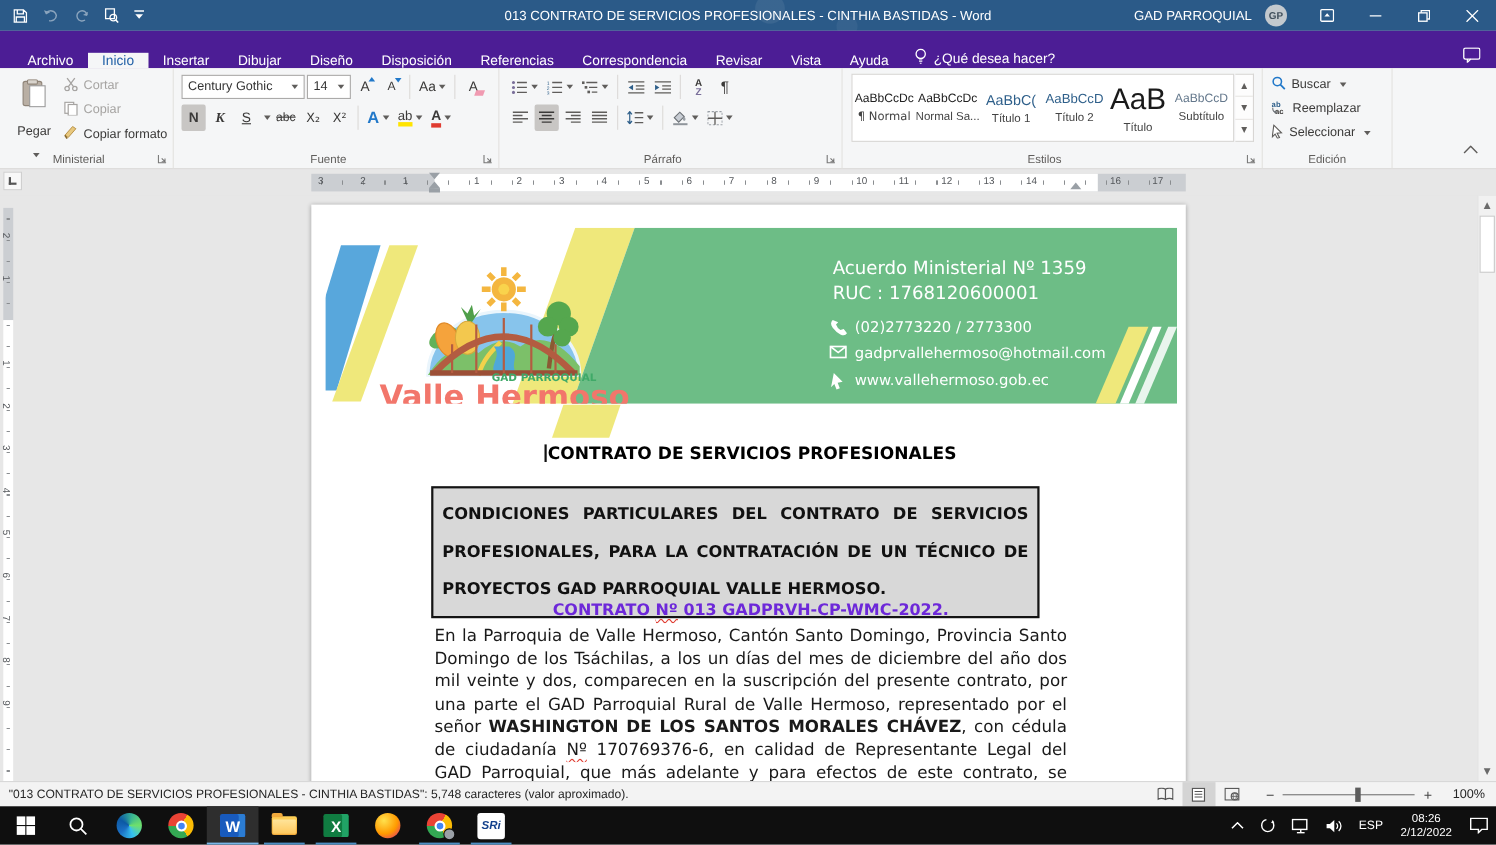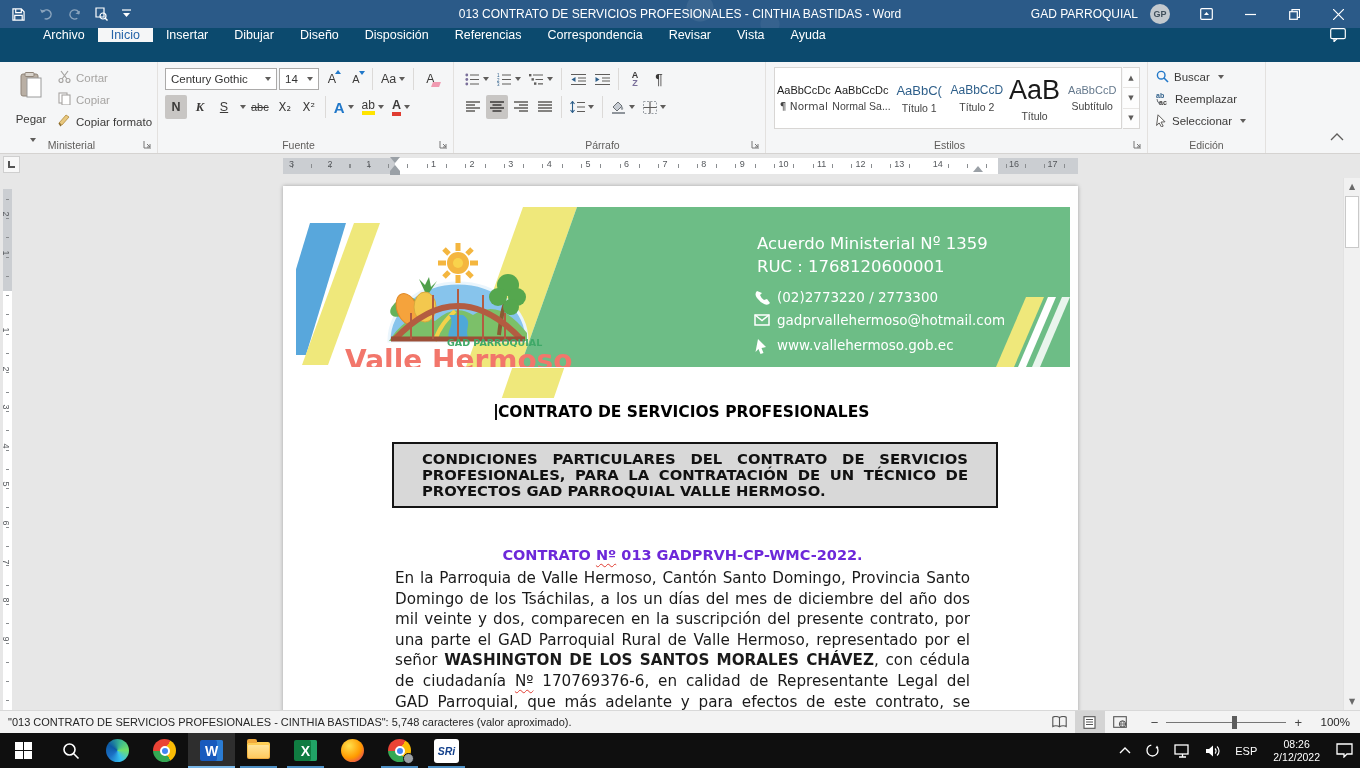--- a/index.html
+++ b/index.html
@@ -12,21 +12,21 @@
   .qat{display:flex;align-items:center;gap:14px;margin-left:12px}
   .qat svg{display:block}
   .dim{opacity:.45}
   .tb-title{position:absolute;left:50%;transform:translateX(-50%);font-size:12px;white-space:nowrap}
   .tb-right{margin-left:auto;display:flex;align-items:center;gap:0;height:100%}
   .tb-user{font-size:12px;margin-right:12px}
   .avatar{width:20px;height:20px;border-radius:50%;background:#c3c9ce;color:#41505c;font-size:9px;font-weight:bold;display:flex;align-items:center;justify-content:center;margin-right:14px}
   .winbtn{width:44px;height:28px;display:flex;align-items:center;justify-content:center}
 
   
-  .tabrow{height:34px;background:#0c4a6e;display:flex;align-items:flex-start;color:#fff;padding-left:30px;flex:0 0 auto;position:relative}
+  .tabrow{height:34px;background:#4c1d95;display:flex;align-items:flex-end;color:#fff;padding-left:12px;flex:0 0 auto;position:relative}
   .tab{display:flex;align-items:center;padding:0 13px;font-size:12.5px;white-space:nowrap}
   .tab.active{background:#f5f6f7;color:#2563a8}
   .tellme{display:flex;align-items:center;gap:6px;margin-left:10px;font-size:12.5px}
   .tr-right{margin-left:auto;display:flex;align-items:center;margin-right:14px}
 
   
   .ribbon{height:92px;background:#f5f6f7;border-bottom:1px solid #d5d3d1;display:flex;flex:0 0 auto;position:relative;color:#3b3a39}
   .group{position:relative;border-right:1px solid #e3e1df;height:100%;flex:0 0 auto}
   .glabel{position:absolute;bottom:2px;left:0;right:14px;text-align:center;font-size:10.5px;color:#5f5d5b;white-space:nowrap}
   .launcher{position:absolute;bottom:3px;right:4px;width:11px;height:11px;display:flex;align-items:center;justify-content:center}
@@ -94,21 +94,21 @@
   .vticks{position:absolute;top:4px;bottom:0;left:3px;width:3px;background:repeating-linear-gradient(0deg,transparent 0 8.6px,#8a8d90 8.6px 9.6px,transparent 9.6px 19.3px)}
   .vnum{position:absolute;left:0;font-size:9px;color:#55585c;transform:rotate(90deg)}
   .page{position:absolute;left:283px;top:8px;width:795px;height:600px;background:#fff;box-shadow:0 0 4px rgba(0,0,0,.3)}
   .pagefont{font-family:"DejaVu Sans",sans-serif}
   .banner{position:absolute;left:13px;top:21px;width:774px;height:160px}
   .banner svg{display:block}
   .yellow-tail{position:absolute;left:224px;top:182px;width:52px;height:30px;background:#efe87b;transform:skewX(-19deg)}
   .admin{position:absolute;left:112px;top:188px;width:575px;text-align:right;font-weight:bold;font-size:15px;letter-spacing:2px;color:#9d9d9d}
   .doctitle{position:absolute;left:112px;top:217px;width:575px;text-align:center;font-weight:bold;font-size:15.5px;color:#000}
   .cursorbar{display:inline-block;width:1.5px;height:16px;background:#111;vertical-align:-3px;margin-right:1px}
-  .graybox{position:absolute;left:109px;top:256px;width:606px;background:#d8d8d8;border:2px solid #141414;padding:7px 28px;font-weight:bold;font-size:14.8px;line-height:16px;text-align:justify;color:#111}
+  .graybox{position:absolute;left:109px;top:256px;width:553px;background:#d8d8d8;border:2px solid #141414;padding:7px 8px;font-weight:bold;font-size:14.8px;line-height:34px;text-align:justify;color:#111}
   .contractno{position:absolute;left:112px;top:361px;width:575px;text-align:center;font-weight:bold;font-size:14.5px;color:#6d28d9}
   .bodytext{position:absolute;left:112px;top:382px;width:575px;font-size:15.2px;line-height:20.6px;text-align:justify;color:#1a1a1a;word-spacing:.5px}
   .bname{font-weight:bold}
   .wavy{text-decoration:underline;text-decoration-style:wavy;text-decoration-color:#e03c31;text-decoration-thickness:1px;text-underline-offset:3px}
   .scrollbar{position:absolute;right:0;top:0;width:17px;height:100%;background:#f1f1f1;border-left:1px solid #e2e2e2}
   .sb-up{position:absolute;top:0;left:0;right:0;height:17px;display:flex;align-items:center;justify-content:center;font-size:8px;color:#6a6a6a;font-family:"DejaVu Sans",sans-serif}
   .sb-down{position:absolute;bottom:0;left:0;right:0;height:17px;display:flex;align-items:center;justify-content:center;font-size:8px;color:#6a6a6a;font-family:"DejaVu Sans",sans-serif}
   .sb-thumb{position:absolute;top:18px;left:1px;width:14px;height:52px;background:#fff;border:1px solid #c9c9c9}
 
   
@@ -218,20 +218,27 @@
     <span class="tab active">Inicio</span>
     <span class="tab">Insertar</span>
     <span class="tab">Dibujar</span>
     <span class="tab">Diseño</span>
     <span class="tab">Disposición</span>
     <span class="tab">Referencias</span>
     <span class="tab">Correspondencia</span>
     <span class="tab">Revisar</span>
     <span class="tab">Vista</span>
     <span class="tab">Ayuda</span>
+    <span class="tellme">
+      <span><svg width="12" height="15" viewBox="0 0 12 15">
+            <circle cx="6" cy="5" r="4.2" fill="none" stroke="#fff" stroke-width="1.2"></circle>
+            <path d="M4.5,9.5 h3 M4.5,11.5 h3 M5.2,13.5 h1.6" stroke="#fff" stroke-width="1.1"></path>
+          </svg></span>
+      <span>¿Qué desea hacer?</span>
+    </span>
     <span class="tr-right">
       <span><svg width="16" height="14" viewBox="0 0 16 14">
             <rect x="0.7" y="0.7" width="14.6" height="10" rx="1.5" fill="none" stroke="#fff" stroke-width="1.2"></rect>
             <path d="M4,10.7 v3 l3,-3" fill="none" stroke="#fff" stroke-width="1.2"></path>
           </svg></span>
     </span>
   </div>
 
   <div class="ribbon">
 

